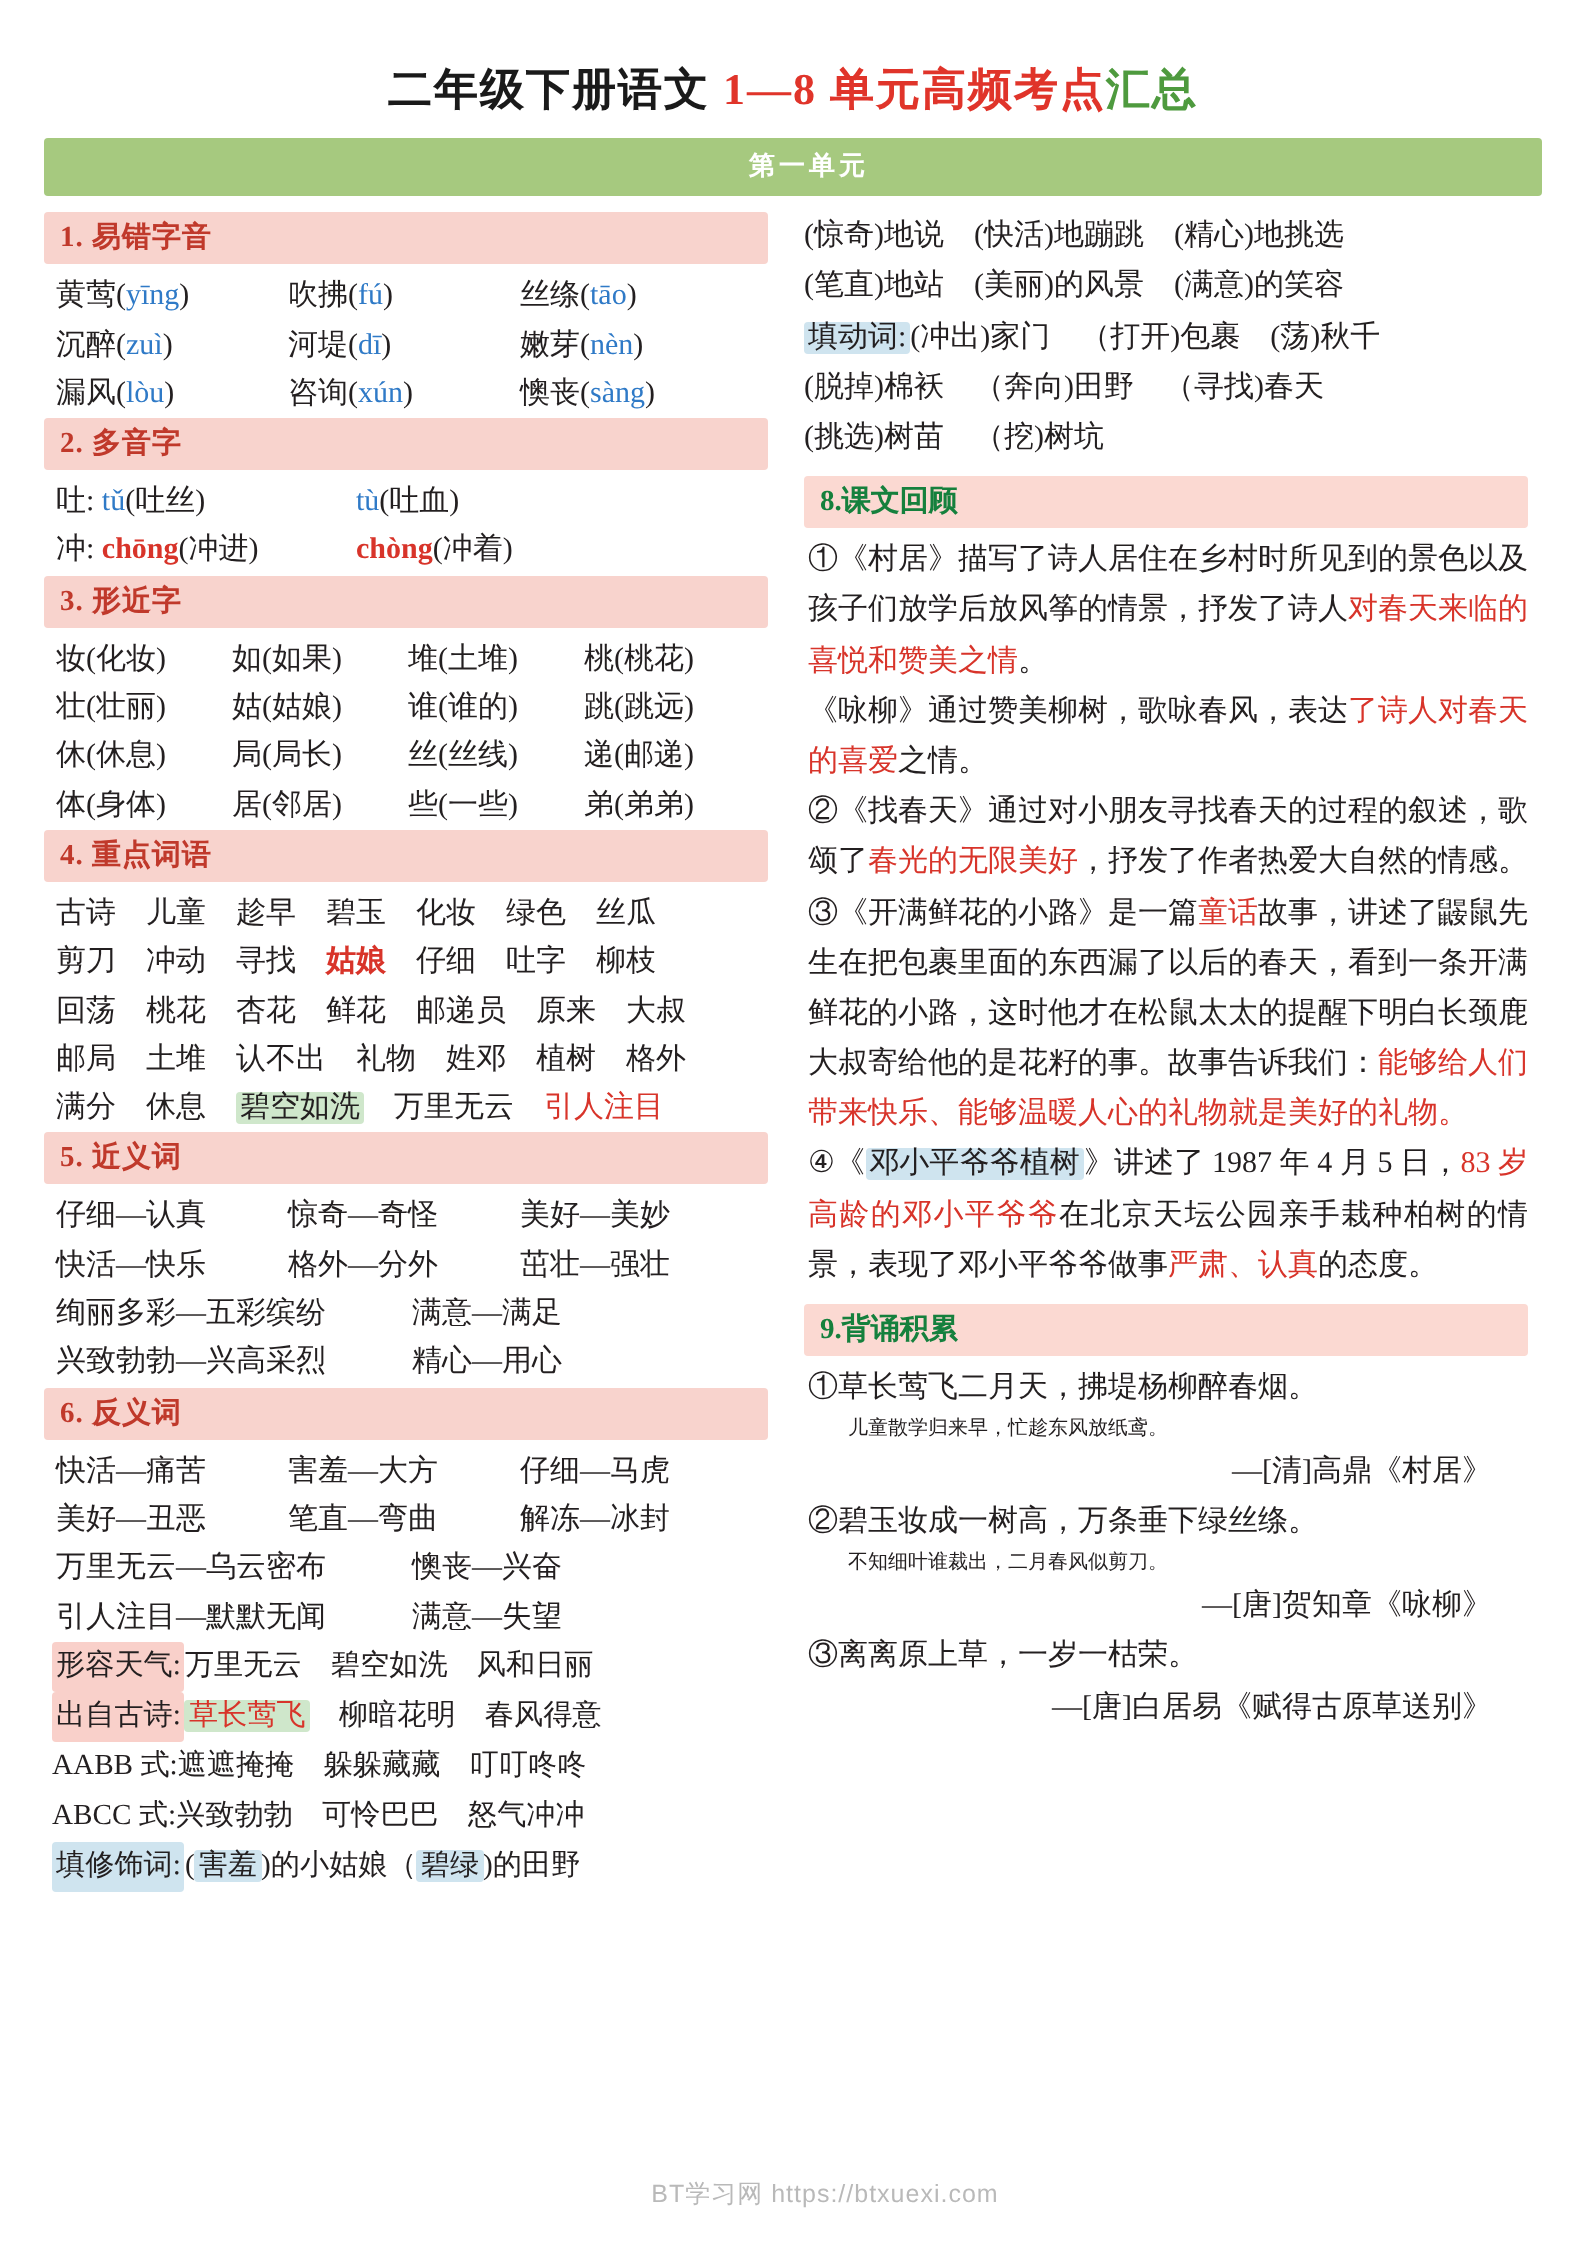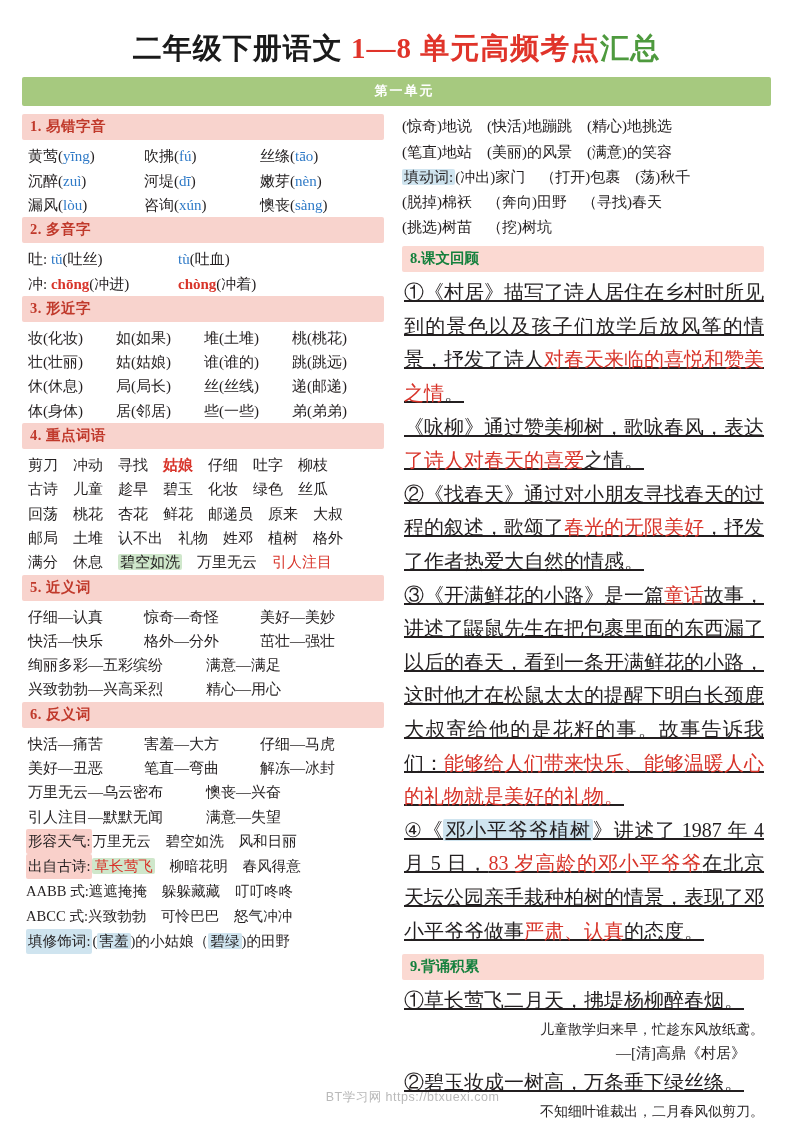--- a/index.html
+++ b/index.html
@@ -20,21 +20,21 @@
     width: 793px;
     height: 1122px;
     box-sizing: border-box;
     padding: 26px 22px 0 22px;
   }
   
   .title {
     text-align: center;
     font-family: "Liberation Serif", serif;
     font-weight: bold;
-    font-size: 29px;
+    font-size: 22px;
     letter-spacing: 1px;
     white-space: nowrap;
     margin: 6px 0 12px 0;
     line-height: 1.15;
   }
   .title .t-black { color: #1a1a1a; }
   .title .t-red { color: #e0342a; }
   .title .t-green { color: #4e9a3e; }
 
   
@@ -104,31 +104,29 @@
     padding: 0 2px;
   }
   .hl-green {
     background: #cfe7cb;
     border-radius: 2px;
     padding: 0 2px;
   }
 
   
   .para {
-    font-size: 20px;
+    font-size: 15px;
     line-height: 1.68;
     text-align: justify;
     padding-left: 2px;
-    text-decoration: underline;
   }
   .para-ind {
-    font-size: 14px;
+    font-size: 10px;
     line-height: 1.68;
     padding-left: 22px;
-    text-align: right;
   }
   .para-right {
     font-size: 15px;
     line-height: 1.68;
     text-align: right;
     padding-right: 18px;
   }
   .nowrap-row {
     font-size: 15px;
     line-height: 1.68;
@@ -231,22 +229,22 @@
         <span>递(邮递)</span>
       </div>
       <div class="row g g4">
         <span>体(身体)</span>
         <span>居(邻居)</span>
         <span>些(一些)</span>
         <span>弟(弟弟)</span>
       </div>
 
       <div class="sec-head">4. 重点词语</div>
+      <div class="row">古诗　儿童　趁早　碧玉　化妆　绿色　丝瓜</div>
       <div class="row">剪刀　冲动　寻找　<span class="redb">姑娘</span>　仔细　吐字　柳枝</div>
-      <div class="row">古诗　儿童　趁早　碧玉　化妆　绿色　丝瓜</div>
       <div class="row">回荡　桃花　杏花　鲜花　邮递员　原来　大叔</div>
       <div class="row">邮局　土堆　认不出　礼物　姓邓　植树　格外</div>
       <div class="row">满分　休息　<span class="hl-green">碧空如洗</span>　万里无云　<span class="red">引人注目</span></div>
 
       <div class="sec-head">5. 近义词</div>
       <div class="row g g3">
         <span>仔细—认真</span>
         <span>惊奇—奇怪</span>
         <span>美好—美妙</span>
       </div>

